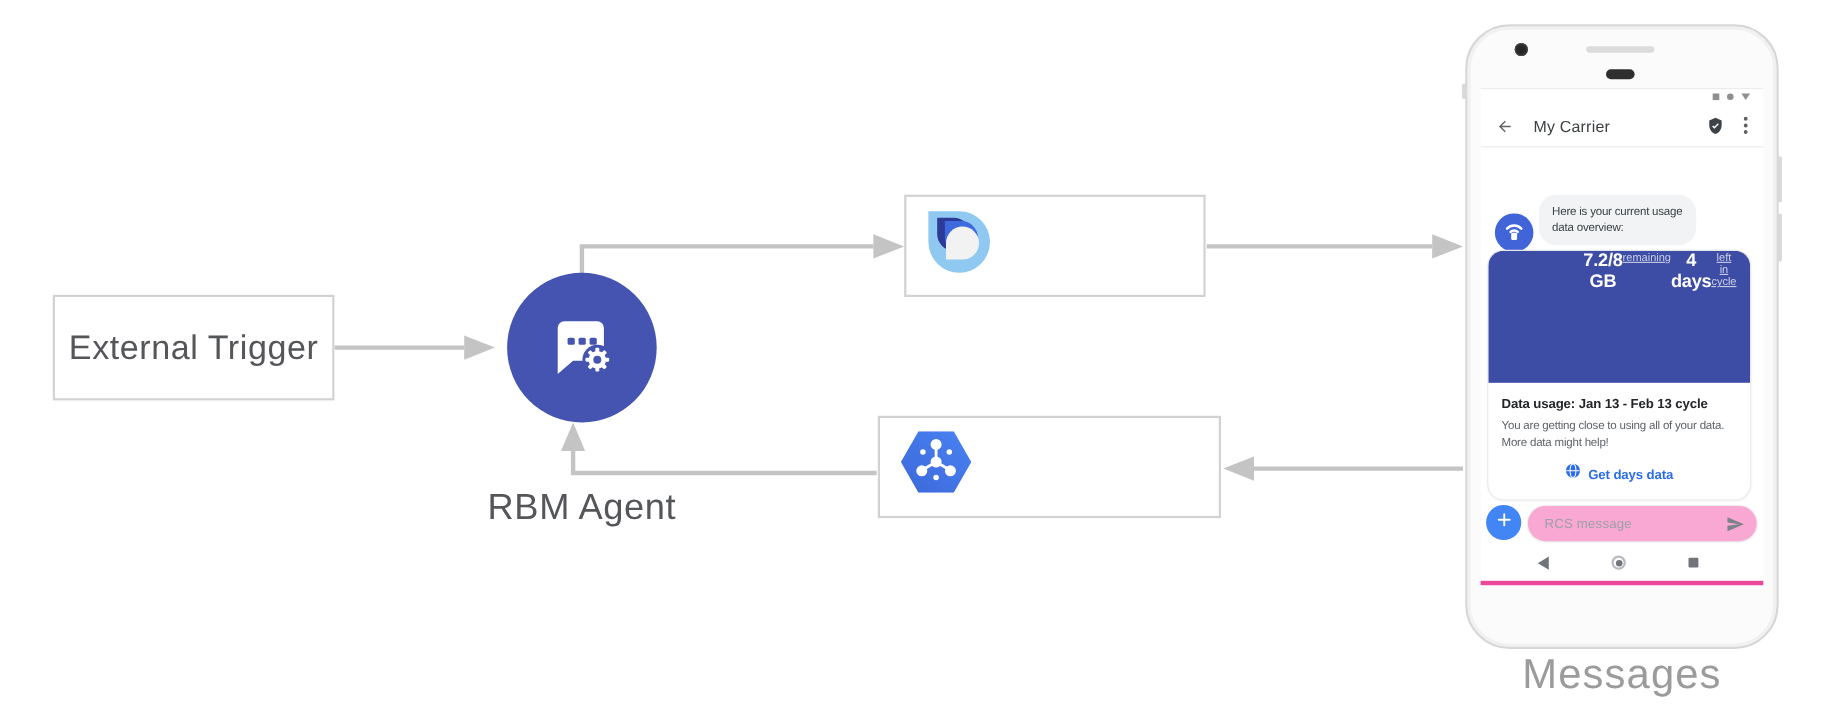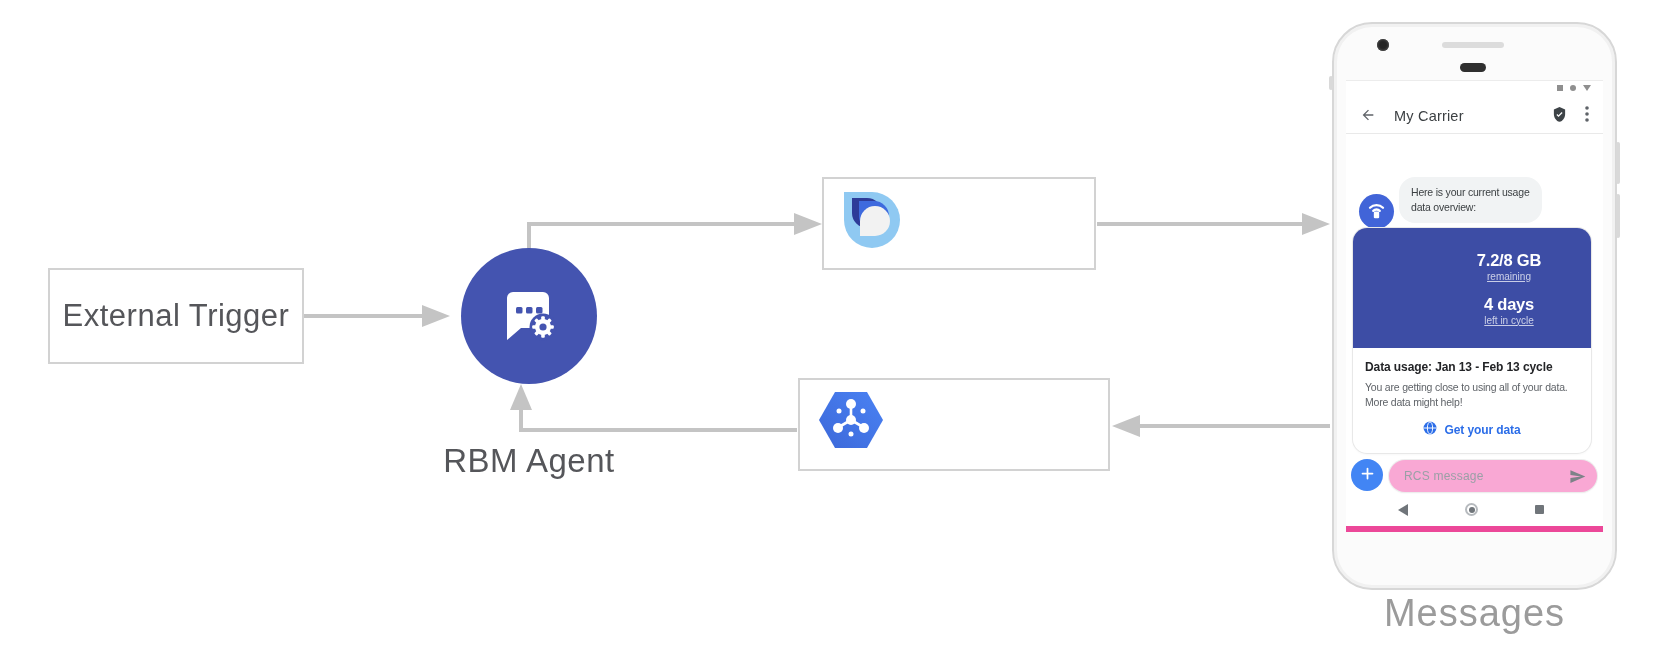--- a/index.html
+++ b/index.html
@@ -32,21 +32,21 @@
   .cam { position:absolute; left:43px; top:15px; width:12px; height:12px; border-radius:50%;
          background:#262626; box-shadow:inset 0 0 2px 1px #4a4a4a; }
   .speaker { position:absolute; left:108px; top:18px; width:62px; height:6px; border-radius:3px; background:#dcdcdc; }
   .earpiece { position:absolute; left:126px; top:39px; width:26px; height:9px; border-radius:5px; background:#2f2f2f; }
   .nub { position:absolute; width:4px; background:#d9d9d9; border-radius:2px; }
   .nub-r1 { right:-5px; top:118px; height:42px; }
   .nub-r2 { right:-5px; top:170px; height:44px; }
   .nub-l  { left:-5px; top:52px; height:14px; }
 
   .screen { position:absolute; left:12px; top:56px; width:257px; height:452px; background:#fff;
-            border-top:1px solid #ececec; border-bottom:6px solid #ec4899; overflow:hidden; }
+            border-top:1px solid #ececec; border-bottom:4px solid #ec4899; overflow:hidden; }
 
   .status-row { position:absolute; top:4px; right:12px; display:flex; gap:7px; align-items:center; }
   .st-sq { width:6px; height:6px; background:#8f8f8f; }
   .st-ci { width:6px; height:6px; border-radius:50%; background:#8f8f8f; }
   .st-tr { width:0; height:0; border-left:4px solid transparent; border-right:4px solid transparent; border-top:6px solid #8f8f8f; }
 
   .hdr { position:absolute; top:18px; left:0; right:0; height:34px; }
   .hdr-back { position:absolute; left:14px; top:8px; cursor:pointer; }
   .hdr-title { position:absolute; left:48px; top:9px; font-size:14.5px; color:#3c4043; font-weight:500; letter-spacing:.2px; }
   .hdr-shield { position:absolute; right:36px; top:7px; }
@@ -60,21 +60,21 @@
 
   .card { position:absolute; left:7px; top:147px; width:238px; border-radius:14px; background:#fff;
           box-shadow:0 0 0 1px #e8e8e8, 0 1px 3px rgba(0,0,0,.06); overflow:hidden; }
   .card-media { position:relative; height:120px; background:#3d4da5; }
   .gauge-wrap { position:absolute; left:19px; top:13px; width:96px; height:96px; }
   .gauge-text { position:absolute; left:0; top:0; width:96px; height:96px; display:flex;
                 align-items:center; justify-content:center; color:#fff; }
   .gauge-text .pct { font-size:27px; font-weight:300; letter-spacing:-.5px; }
   .gauge-text .pct-u { font-size:12px; margin-top:10px; margin-left:1px; }
   .media-right { position:absolute; left:104px; top:0; width:104px; height:100%; display:flex;
-                 flex-direction:column; justify-content:center; text-align:center; color:#fff; }
+                 flex-direction:row; justify-content:center; text-align:center; color:#fff; }
   .mr-val { font-size:16.5px; font-weight:700; letter-spacing:-.2px; }
   .mr-sub { font-size:10px; color:rgba(255,255,255,.72); margin-top:1px;text-decoration:underline; }
   .mr-gap { height:13px; }
 
   .card-body { padding:12px 12px 14px; }
   .cb-title { font-size:12px; font-weight:700; color:#232427; letter-spacing:-.1px; white-space:nowrap; }
   .cb-line { font-size:10.5px; color:#5f6368; line-height:15px; letter-spacing:-.2px; white-space:nowrap; }
   .cb-line.first { margin-top:6px; }
   .cta-row { margin-top:11px; display:flex; justify-content:center; align-items:center; gap:7px; cursor:pointer; }
   .cta-label { font-size:12px; font-weight:700; color:#2b6de8; letter-spacing:-.1px; }
@@ -262,21 +262,21 @@
           <div class="cta-row">
             <span>
               <svg width="14" height="14" viewBox="0 0 24 24">
                 <circle cx="12" cy="12" r="11" fill="#2b6de8"></circle>
                 <g stroke="#fff" stroke-width="1.6" fill="none">
                   <ellipse cx="12" cy="12" rx="4.5" ry="10.5"></ellipse>
                   <path d="M1.5 12h21"></path>
                 </g>
               </svg>
             </span>
-            <span class="cta-label">Get your data</span>
+            <span class="cta-label">Get days data</span>
           </div>
         </div>
       </div>
 
       <div class="plus-btn">
         <span>
           <svg width="15" height="15" viewBox="0 0 24 24">
               <path d="M12 4v16M4 12h16" stroke="#fff" stroke-width="2.8" stroke-linecap="round"></path>
             </svg>
         </span>

